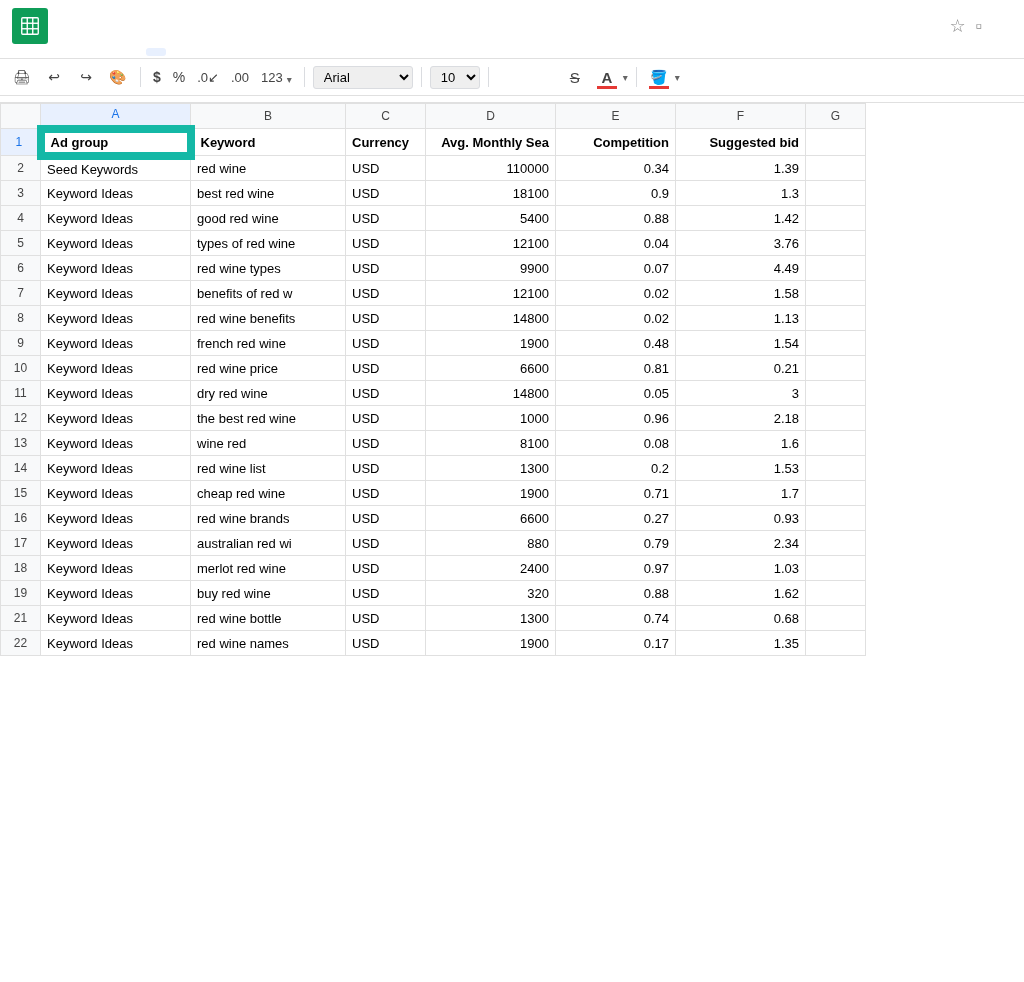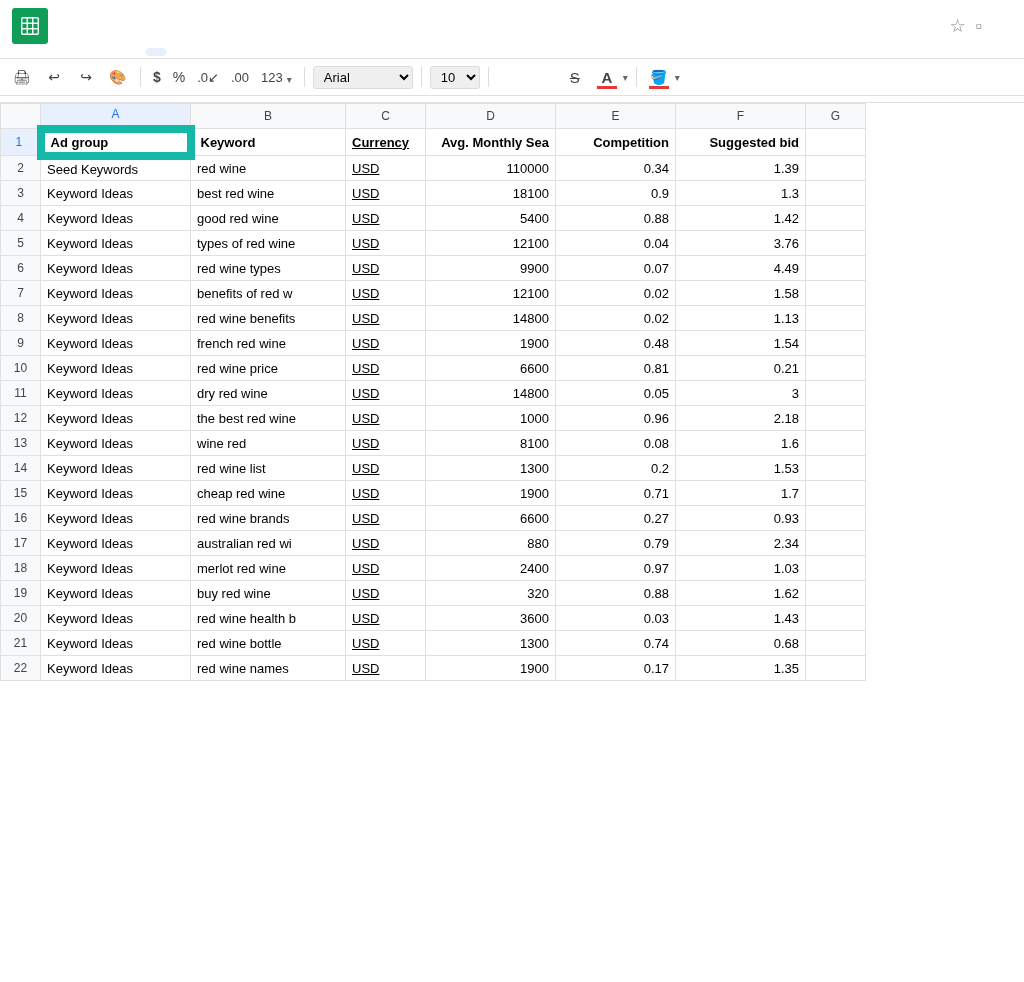--- a/index.html
+++ b/index.html
@@ -166,21 +166,21 @@
       font-weight: bold;
       background: #fff;
     }
     td.cell.selected-cell {
       border: 8px solid #14b8a6;
       background: #fff;
     }
     td.cell.num { text-align: right; }
     td.cell.col-a { width: 150px; }
     td.cell.col-b { width: 155px; }
-    td.cell.col-c { width: 80px; text-decoration: underline; }
+    td.cell.col-c { width: 80px; }
     td.cell.col-d { width: 130px; }
     td.cell.col-e { width: 120px; }
     td.cell.col-f { width: 130px; }
     td.cell.col-g { width: 60px; }
 
     .chevron {
       font-size: 10px; color: #666; margin-left: 2px;
     }
     .paint-btn {
       position: relative;
@@ -488,30 +488,20 @@
           <td class="row-header">19</td>
           <td class="cell col-a">Keyword Ideas</td>
           <td class="cell col-b">buy red wine</td>
           <td class="cell col-c">USD</td>
           <td class="cell col-d num">320</td>
           <td class="cell col-e num">0.88</td>
           <td class="cell col-f num">1.62</td>
           <td class="cell col-g"></td>
         </tr>
         <tr>
-          <td class="row-header">20</td>
-          <td class="cell col-a">Keyword Ideas</td>
-          <td class="cell col-b">red wine health b</td>
-          <td class="cell col-c">USD</td>
-          <td class="cell col-d num">3600</td>
-          <td class="cell col-e num">0.03</td>
-          <td class="cell col-f num">1.43</td>
-          <td class="cell col-g"></td>
-        </tr>
-        <tr>
           <td class="row-header">21</td>
           <td class="cell col-a">Keyword Ideas</td>
           <td class="cell col-b">red wine bottle</td>
           <td class="cell col-c">USD</td>
           <td class="cell col-d num">1300</td>
           <td class="cell col-e num">0.74</td>
           <td class="cell col-f num">0.68</td>
           <td class="cell col-g"></td>
         </tr>
         <tr>

